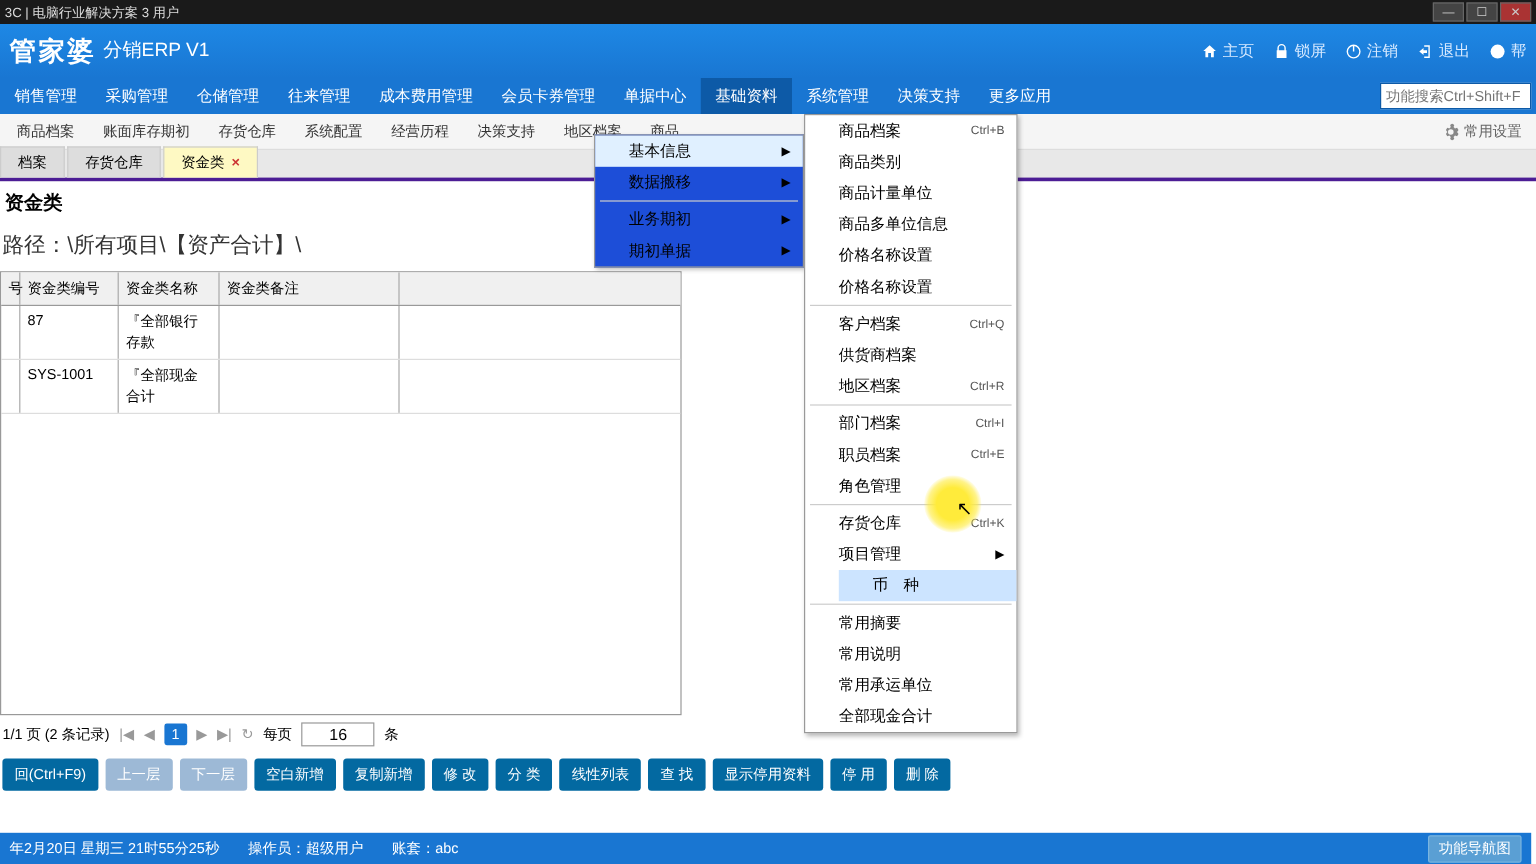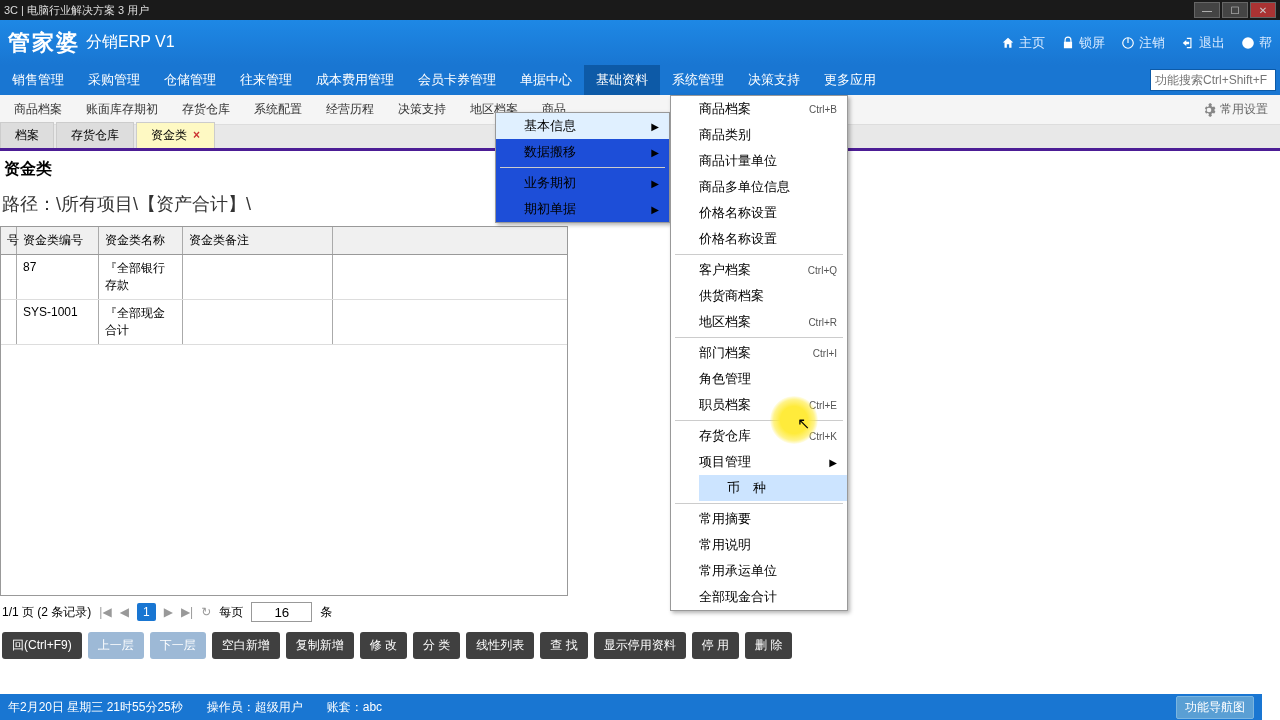--- a/index.html
+++ b/index.html
@@ -44,24 +44,24 @@
 .cell { padding: 5px 6px; border-right: 1px solid #aaa; }
 .c1 { width: 16px; } .c2 { width: 82px; } .c3 { width: 84px; } .c4 { width: 150px; } .c5 { flex: 1; border-right: none; }
 .grid-row { border-bottom: 1px solid #ddd; }
 
 .pager { display: flex; align-items: center; gap: 8px; font-size: 12px; padding: 6px 2px; }
 .page-num { background: #1976d2; color: #fff; padding: 2px 6px; border-radius: 2px; }
 .page-arrow { color: #999; cursor: pointer; }
 .page-input { width: 61px; height: 20px; border: 1px solid #999; text-align: center; }
 
 .action-bar { display: flex; gap: 6px; padding: 4px 2px; }
-.btn { background: #404040; color: #fff; border: none; padding: 5px 10px; font-size: 12px; border-radius: 3px; cursor: pointer; }
+.btn { background: #0369a1; color: #fff; border: none; padding: 5px 10px; font-size: 12px; border-radius: 3px; cursor: pointer; }
 .btn.secondary { background: #9db9d6; }
 
-.statusbar { position: absolute; bottom: 0; left: 0; right: 18px; height: 26px; background: #1976d2; color: #fff; display: flex; align-items: center; font-size: 12px; padding: 0 8px; gap: 24px; }
+.statusbar { position: absolute; bottom: 0; left: 0; right: 4px; height: 26px; background: #1976d2; color: #fff; display: flex; align-items: center; font-size: 12px; padding: 0 8px; gap: 24px; }
 .statusbar .spacer { flex: 1; }
 .nav-btn { background: #5a9fd4; padding: 2px 8px; border: 1px solid #7ab5e0; border-radius: 2px; }
 
 
 .dropdown1 { position: absolute; left: 495px; top: 112px; width: 175px; background: #1d4ed8; border: 1px solid #999; box-shadow: 2px 2px 4px rgba(0,0,0,0.3); font-size: 13px; z-index: 10; }
 .dropdown2 { position: absolute; left: 670px; top: 95px; width: 178px; background: #fff; border: 1px solid #999; box-shadow: 2px 2px 4px rgba(0,0,0,0.3); font-size: 13px; z-index: 10; }
 .dd-item { display: flex; align-items: center; padding: 4px 10px 4px 28px; cursor: pointer; position: relative; }
 .dd-item .shortcut { margin-left: auto; color: #555; font-size: 10px; }
 .dd-item .arrow { margin-left: auto; font-size: 10px; }
 .dd-item.highlight { background: #cce4ff; margin-left: 28px; }
@@ -277,26 +277,26 @@
     <div class="dd-item">
       <span>地区档案</span>
       <span class="shortcut">Ctrl+R</span>
     </div>
     <div class="dd-sep"></div>
     <div class="dd-item">
       <span>部门档案</span>
       <span class="shortcut">Ctrl+I</span>
     </div>
     <div class="dd-item">
-      <span>角色管理</span>
-    </div>
-    <div class="dd-item">
       <span>职员档案</span>
       <span class="shortcut">Ctrl+E</span>
     </div>
+    <div class="dd-item">
+      <span>角色管理</span>
+    </div>
     <div class="dd-sep"></div>
     <div class="dd-item">
       <span>存货仓库</span>
       <span class="shortcut">Ctrl+K</span>
     </div>
     <div class="dd-item">
       <span>项目管理</span>
       <span class="arrow">▶</span>
     </div>
     <div class="dd-item highlight">

